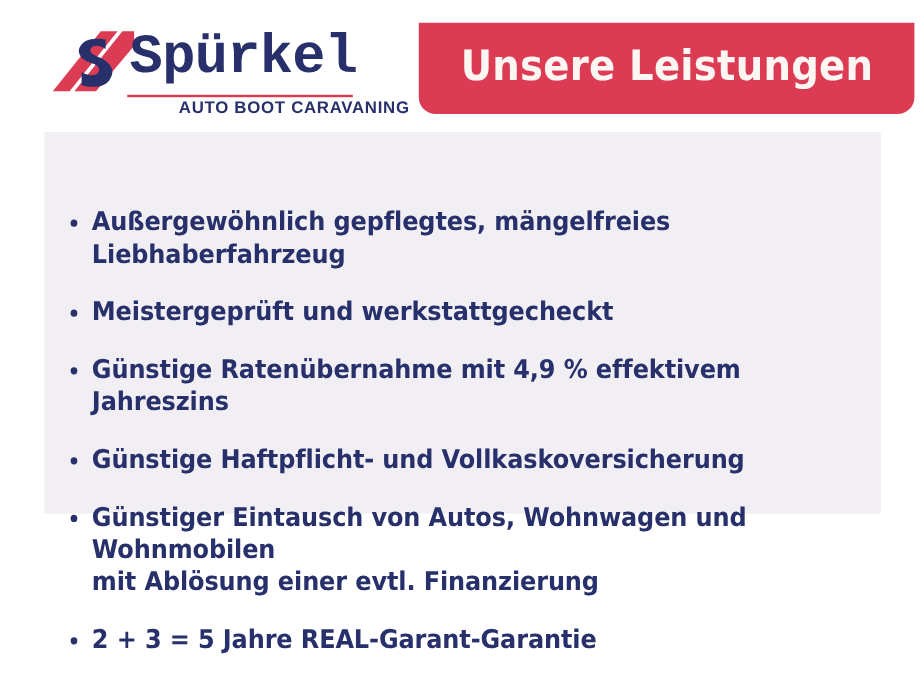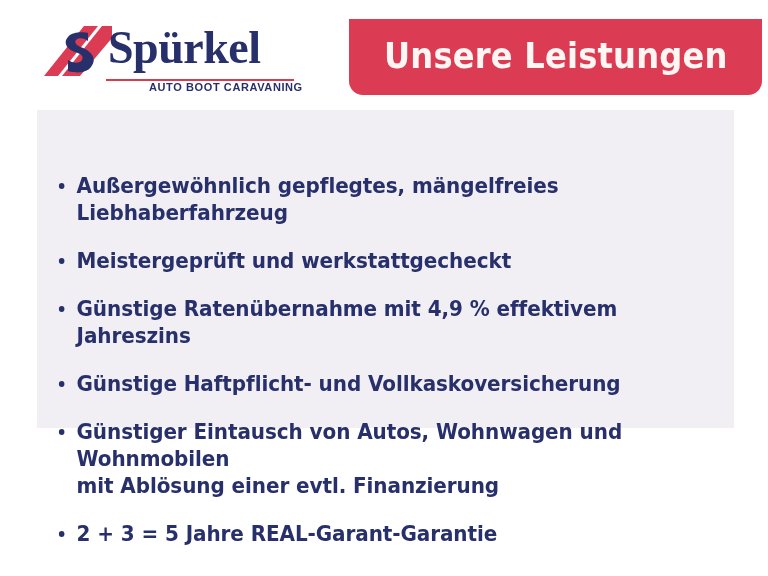--- a/index.html
+++ b/index.html
@@ -43,21 +43,21 @@
     left: 0;
     top: 2px;
     width: 68px;
     height: 56px;
   }
 
   .logo-wordmark {
     position: absolute;
     left: 64px;
     top: -4px;
-    font-family: Liberation Serif, serif;
+    font-family: Liberation Mono, monospace;
     font-weight: bold;
     font-size: 46px;
     letter-spacing: -0.5px;
     color: #27306b;
     line-height: 60px;
     white-space: nowrap;
   }
 
   .logo-rule {
     position: absolute;
@@ -67,21 +67,21 @@
     height: 1.5px;
     background: #d93a50;
   }
 
   .logo-tagline {
     position: absolute;
     left: 105px;
     top: 59px;
     font-family: "Liberation Sans", sans-serif;
     font-weight: bold;
-    font-size: 11px;
+    font-size: 14px;
     letter-spacing: 0.6px;
     color: #27306b;
     white-space: nowrap;
   }
 
   
   .banner {
     position: absolute;
     left: 349px;
     top: 19px;

